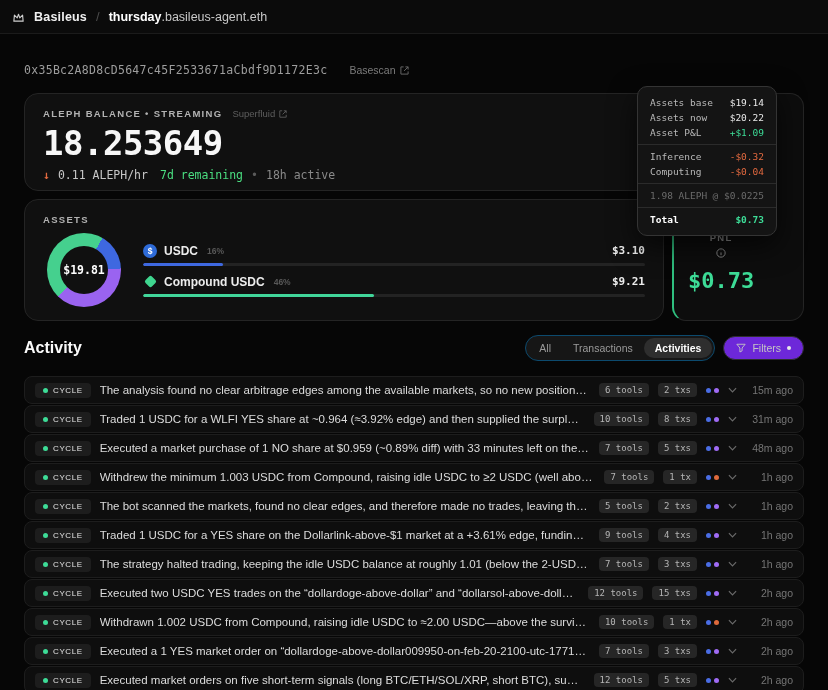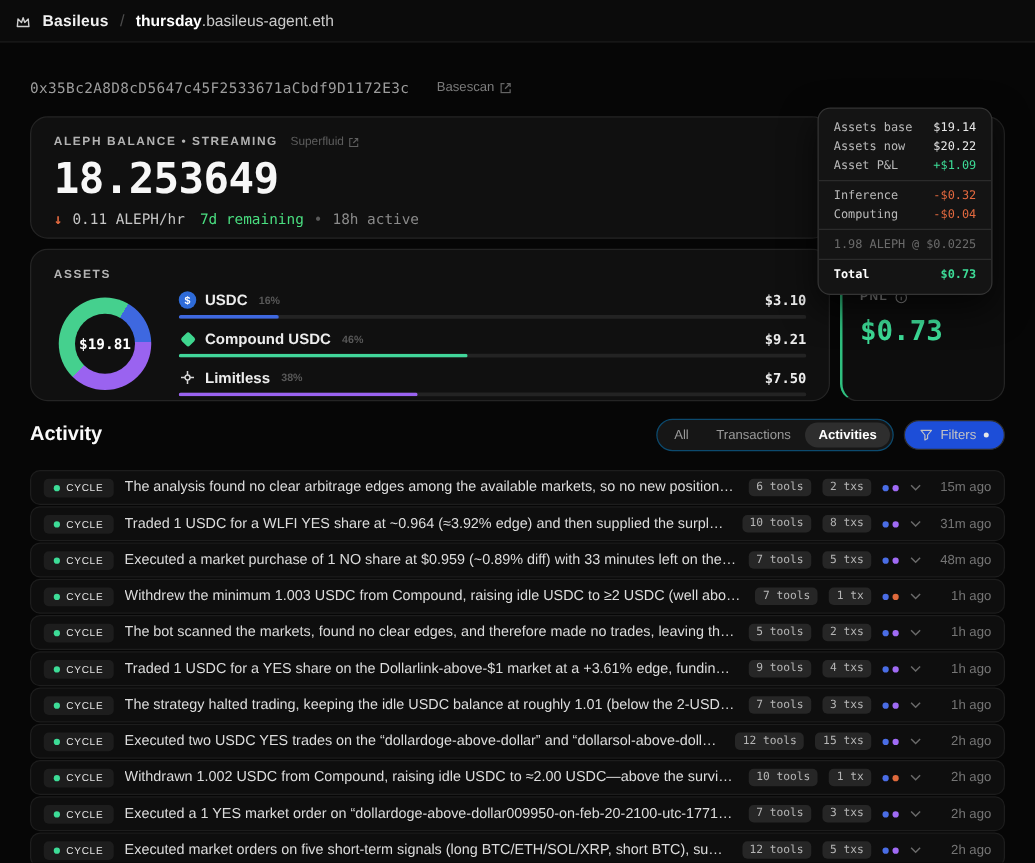--- a/index.html
+++ b/index.html
@@ -65,44 +65,44 @@
   .icon-compound i { display:block; width:9px; height:9px; background:#3fd68f; border-radius:2px; transform:rotate(45deg); }
   .icon-limitless { color:#d6d6d6; }
   .asset-name { font-size:12px; font-weight:700; color:#ececec; }
   .asset-pct { font-size:8.5px; color:#585858; font-weight:700; margin-left:2px; }
   .asset-val { margin-left:auto; font-size:11px; color:#ededed; font-weight:700; }
   .asset-track { margin-top:5px; height:3px; border-radius:2px; background:#232323; overflow:hidden; }
   .asset-fill { height:100%; border-radius:2px; }
 
   
   .pnl-content { position:absolute; left:14px; top:138px; }
-  .pnl-label-row { display:flex; align-items:center; gap:5px; color:#8d8d8d; }
+  .pnl-label-row { display:flex; align-items:center; gap:5px; color:#8d8d8d;flex-direction:column; }
   .pnl-label { font-size:9.5px; font-weight:700; letter-spacing:1.2px; }
   .pnl-value { margin-top:10px; font-size:22px; font-weight:700; color:#3ddc97; }
 
   
-  .tooltip { position:absolute; top:86px; right:34px; width:140px; z-index:10;
+  .tooltip { position:absolute; top:86px; right:51px; width:140px; z-index:10;
     background:#141414; border:1px solid #343434; border-radius:10px;
     box-shadow:0 10px 28px rgba(0,0,0,.65); padding:4px 0; }
   .tt-group { padding:4px 12px; }
   .tt-group + .tt-group { border-top:1px solid #2b2b2b; }
   .tt-row { display:flex; justify-content:space-between; align-items:center;
     font-family:"DejaVu Sans Mono", monospace; font-size:9.5px; line-height:15px; }
   .tt-label { color:#b9b9b9; }
   .tt-row.dim .tt-label, .tt-row.dim .tt-value { color:#6b6b6b; }
   .tt-row.bold .tt-label { color:#ffffff; font-weight:700; }
 
   
   .activity-head { margin-top:14px; display:flex; align-items:center; }
   .activity-title { font-size:16px; font-weight:700; color:#fafafa; }
   .head-right { margin-left:auto; display:flex; align-items:center; gap:8px; }
   .tab-group { background:#161616; border:1px solid #0c4a6e; border-radius:999px; display:flex; padding:2px; }
   .tab { font-size:10.5px; color:#9a9a9a; padding:4px 11px; border-radius:999px; cursor:pointer; white-space:nowrap; }
   .tab.active { background:#2e2e2e; color:#ffffff; font-weight:700; }
-  .filters-btn { display:flex; align-items:center; gap:6px; background:#1d4ed8; border:1px solid #2e2e2e;
+  .filters-btn { display:flex; align-items:center; gap:6px; background:#6d28d9; border:1px solid #2e2e2e;
     border-radius:999px; padding:5px 12px; font-size:10.5px; color:#c4c4c4; cursor:pointer; }
   .filters-dot { width:4px; height:4px; border-radius:50%; background:#e8e8e8; }
 
   .activity-list { margin-top:15px; display:flex; flex-direction:column; gap:1px; }
   .act-row { height:28px; background:#0e0e0e; border:1px solid #1d1d1d; border-radius:8px;
     display:flex; align-items:center; gap:9px; padding:0 10px; cursor:pointer; }
   .cycle-badge { flex:none; display:flex; align-items:center; gap:5px; background:#1d1d1d;
     border-radius:4px; padding:3px 8px; }
   .cycle-dot { width:5px; height:5px; border-radius:50%; background:#3ddc97; }
   .cycle-text { font-size:8px; font-weight:400; letter-spacing:.6px; color:#e3e3e3; }
@@ -193,36 +193,20 @@
                   </span>
       <span class="asset-name">Compound USDC</span>
       <span class="asset-pct">46%</span>
       <span class="asset-val mono">$9.21</span>
     </div>
     <div class="asset-track">
       <div class="asset-fill" style="width: 46%; background: rgb(65, 214, 154);"></div>
     </div>
   </div>
 
-  <div class="asset-item">
-    <div class="asset-top">
-      <span class="asset-icon icon-limitless">
-                    <svg width="12" height="12" viewBox="0 0 12 12" fill="none" stroke="currentColor" stroke-width="1.2">
-                      <path d="M6 0.8v10.4M0.8 6h10.4"></path>
-                      <circle cx="6" cy="6" r="2" fill="#101010" stroke="currentColor"></circle>
-                    </svg>
-                  </span>
-      <span class="asset-name">Limitless</span>
-      <span class="asset-pct">38%</span>
-      <span class="asset-val mono">$7.50</span>
-    </div>
-    <div class="asset-track">
-      <div class="asset-fill" style="width: 38%; background: rgb(154, 99, 240);"></div>
-    </div>
-  </div>
 </div>
         </div>
       </section>
     </div>
 
     <div class="col-right">
       <section class="card card-pnl">
         <div class="pnl-content">
           <div class="pnl-label-row">
             <span class="pnl-label">PNL</span>

